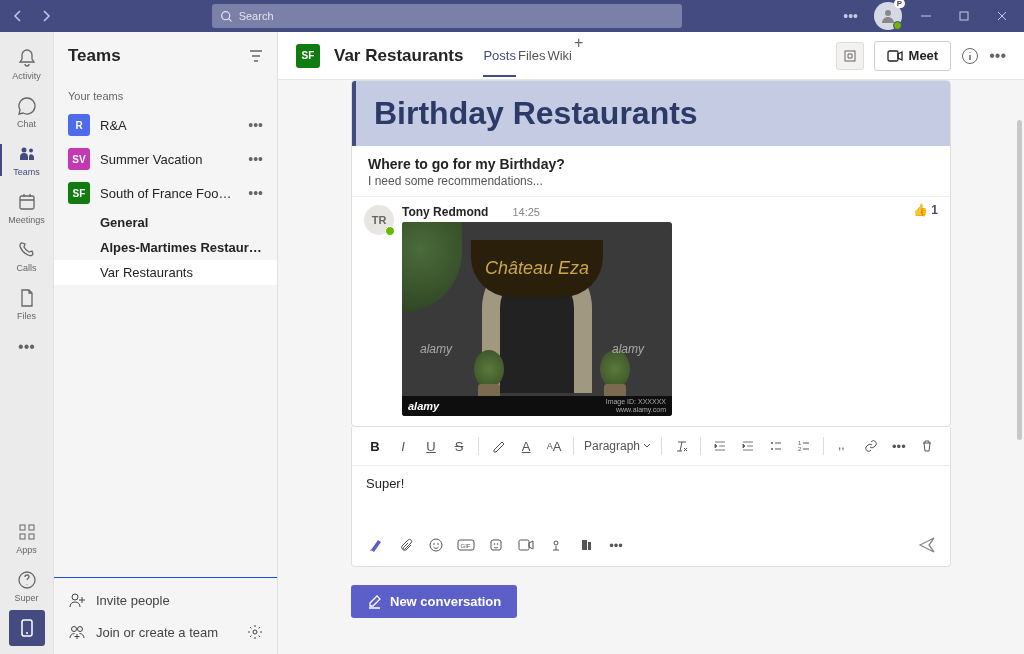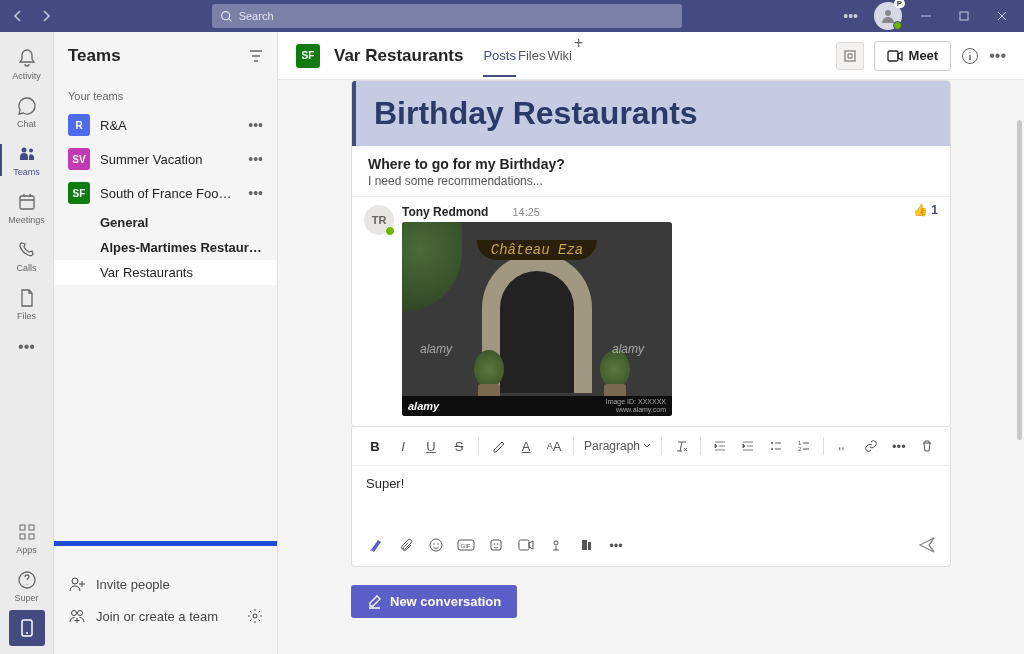--- a/index.html
+++ b/index.html
@@ -34,21 +34,21 @@
 .teams-header .filter { color: #666; }
 .teams-list { flex: 1; overflow-y: auto; padding: 4px 0; }
 .section-label { font-size: 11px; color: #666; padding: 6px 14px; }
 .team-row { display: flex; align-items: center; padding: 6px 14px; gap: 10px; cursor: pointer; position: relative; }
 .team-avatar { width: 22px; height: 22px; border-radius: 3px; display: flex; align-items: center; justify-content: center; color: #fff; font-size: 10px; font-weight: 600; flex-shrink: 0; }
 .team-name { flex: 1; font-size: 13px; color: #242424; white-space: nowrap; overflow: hidden; text-overflow: ellipsis; }
 .team-row .more { color: #666; font-size: 14px; }
 .channel-row { padding: 5px 14px 5px 46px; font-size: 13px; color: #242424; cursor: pointer; white-space: nowrap; overflow: hidden; text-overflow: ellipsis; }
 .channel-row.bold { font-weight: 600; }
 .channel-row.selected { background: #fff; }
-.teams-footer { border-top: 5px solid #1d4ed8; padding: 22px 0; }
+.teams-footer { border-top: 1px solid #1d4ed8; padding: 6px 0; }
 .footer-item { display: flex; align-items: center; gap: 10px; padding: 7px 14px; font-size: 13px; color: #444; cursor: pointer; }
 .footer-item:last-child { justify-content: space-between; }
 .footer-item .left-group { display: flex; align-items: center; gap: 10px; }
 
 .main-area { flex: 1; background: #f5f5f5; display: flex; flex-direction: column; }
 .main-header { height: 48px; background: #fff; border-bottom: 1px solid #e6e6e6; display: flex; align-items: center; padding: 0 18px; gap: 14px; }
 .channel-avatar-main { width: 24px; height: 24px; border-radius: 3px; background: #107c10; color: #fff; font-size: 10px; font-weight: 600; display: flex; align-items: center; justify-content: center; }
 .channel-title { font-size: 17px; font-weight: 700; color: #242424; }
 .tabs { display: flex; gap: 2px; margin-left: 6px; }
 .tab { font-size: 13px; color: #555; padding: 14px 0; cursor: pointer; position: relative; }
@@ -71,21 +71,21 @@
 .thread-head .sub { font-size: 12px; color: #555; margin-top: 2px; }
 .reply-row { display: flex; padding: 8px 12px 10px; gap: 8px; position: relative; }
 .reply-avatar { width: 30px; height: 30px; border-radius: 50%; background: #e8e6e3; color: #666; font-size: 11px; font-weight: 600; display: flex; align-items: center; justify-content: center; position: relative; flex-shrink: 0; }
 .reply-avatar .status { position: absolute; bottom: -1px; right: -1px; width: 10px; height: 10px; background: #6bb700; border-radius: 50%; border: 1.5px solid #fff; }
 .reply-body { flex: 1; }
 .reply-meta { display: flex; gap: 24px; align-items: baseline; }
 .reply-name { font-size: 12px; font-weight: 600; color: #242424; }
 .reply-time { font-size: 11px; color: #888; }
 .reply-image { width: 270px; height: 194px; background: #3a3a3a; border-radius: 3px; margin-top: 3px; position: relative; overflow: hidden; }
 .reply-image .arch { position: absolute; left: 50%; top: 52%; transform: translate(-50%,-50%); width: 110px; height: 140px; border: 18px solid #a09881; border-bottom: none; border-radius: 55px 55px 0 0; background: #222; }
-.reply-image .sign { position: absolute; left: 50%; top: 18px; transform: translateX(-50%); background: #2a1f0b; color: #caa74a; font-family: Liberation Mono, monospace; font-size: 14px; padding: 2px 14px; border-radius: 0 0 40px 40px; font-style: italic; }
+.reply-image .sign { position: absolute; left: 50%; top: 18px; transform: translateX(-50%); background: #2a1f0b; color: #caa74a; font-family: Liberation Sans, sans-serif; font-size: 18px; padding: 18px 14px; border-radius: 0 0 40px 40px; font-style: italic; }
 .reply-image .greenery-l { position: absolute; left: 0; top: 0; width: 60px; height: 90px; background: radial-gradient(circle at 30% 30%, #4a6b3a, #2c4020); border-radius: 0 0 60px 0; }
 .reply-image .planter-l { position: absolute; left: 72px; bottom: 28px; width: 30px; height: 38px; background: radial-gradient(circle, #5a7a3d, #364d23); border-radius: 50%; }
 .reply-image .planter-l::after { content:""; position:absolute; left:4px; top:34px; width:22px; height:14px; background:#7a6a50; border-radius:3px; }
 .reply-image .planter-r { position: absolute; right: 42px; bottom: 28px; width: 30px; height: 38px; background: radial-gradient(circle, #5a7a3d, #364d23); border-radius: 50%; }
 .reply-image .planter-r::after { content:""; position:absolute; left:4px; top:34px; width:22px; height:14px; background:#7a6a50; border-radius:3px; }
 .reply-image .strip { position: absolute; left:0; right:0; bottom:0; height:20px; background:#0e0e0e; display:flex; align-items:center; padding:0 6px; }
 .reply-image .strip .wm { color:#fff; font-size:11px; font-style:italic; font-weight:600; }
 .reply-image .strip .meta { margin-left:auto; color:#aaa; font-size:7px; text-align:right; line-height:1.1; }
 .reply-image .wm-center { position:absolute; color:rgba(255,255,255,0.55); font-size:12px; font-style:italic; }
 .reaction { position: absolute; top: 6px; right: 12px; display: flex; align-items: center; gap: 3px; font-size: 12px; color: #444b81; font-weight: 600; cursor:pointer; }

